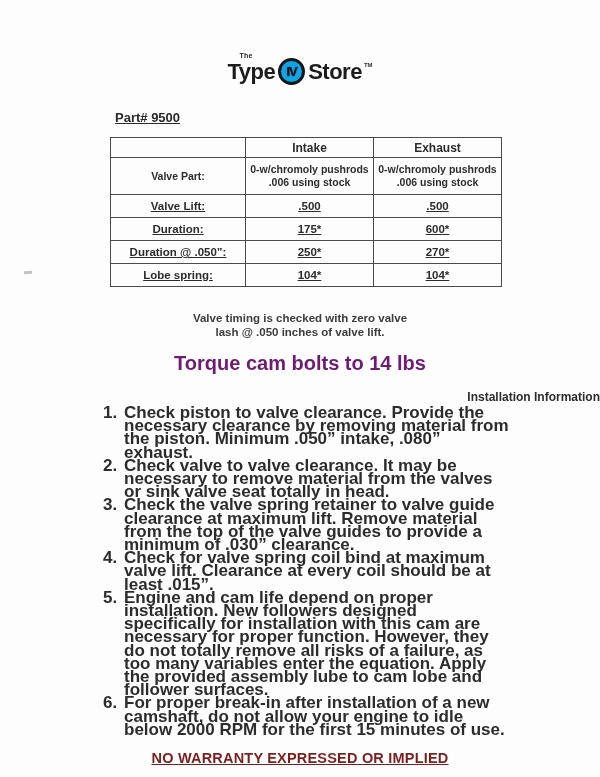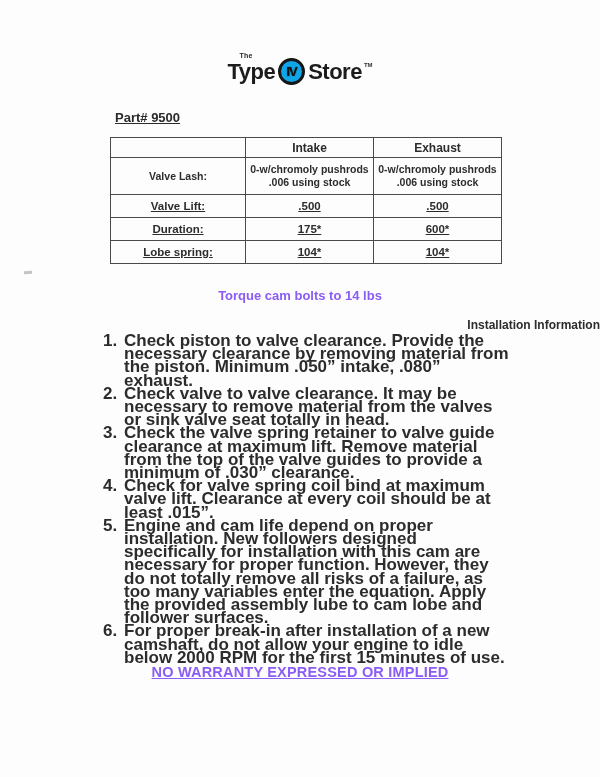--- a/index.html
+++ b/index.html
@@ -64,22 +64,22 @@
   
   .timing-note {
     margin-top:24px;
     text-align:center;
     font-size:11.5px; font-weight:bold;
     line-height:14px; color:#3c3c3c;
   }
   .torque-note {
     margin-top:13px;
     text-align:center;
-    font-size:13px; font-weight:bold;
-    color:#8b5cf6;
+    font-size:20px; font-weight:bold;
+    color:#701a75;
   }
 
   
   .install-heading {
     margin-top:15px;
     text-align:right;
     font-size:12px; font-weight:bold;
     color:#2c2c2c;
   }
   ol.install-list {
@@ -87,25 +87,26 @@
     width:408px;
     padding-left:18px;
     font-size:17px; font-weight:bold;
     line-height:13.2px;
     color:#2c2c2c;
   }
   ol.install-list li { padding-left:2px; }
 
   
   .warranty {
+    margin-top:14px;
     text-align:center;
     font-size:14.5px; font-weight:bold;
     text-decoration:underline;
     letter-spacing:.2px;
-    color:#8b5cf6;
+    color:#7f1d1d;
   }
 
   
   .artifact-dash {
     position:absolute; left:24px; top:271px;
     width:8px; height:3px; background:#a9a49e;
     opacity:.65; transform:rotate(-4deg);
   }
 </style>
 </head>
@@ -133,49 +134,56 @@
         <col class="c-val">
         <col class="c-val">
     </colgroup>
     <tbody>
         <tr class="hdr">
       <th></th>
       <th>Intake</th>
       <th>Exhaust</th>
     </tr>
     <tr class="lash">
-      <td class="rowlabel">Valve Lash:</td>
+      <td class="rowlabel">Valve Part:</td>
       <td>
         <div>0-w/chromoly pushrods</div>
         <div>.006 using stock</div>
       </td>
       <td>
         <div>0-w/chromoly pushrods</div>
         <div>.006 using stock</div>
       </td>
     </tr>
     <tr class="num">
       <td class="rowlabel">Valve Lift:</td>
       <td>.500</td>
       <td>.500</td>
     </tr>
     <tr class="num">
       <td class="rowlabel">Duration:</td>
       <td>175*</td>
       <td>600*</td>
     </tr>
     <tr class="num">
+      <td class="rowlabel">Duration @ .050”:</td>
+      <td>250*</td>
+      <td>270*</td>
+    </tr>
+    <tr class="num">
       <td class="rowlabel">Lobe spring:</td>
       <td>104*</td>
       <td>104*</td>
     </tr>
   </tbody>
     </table>
 
   <div class="timing-note">
+    <div>Valve timing is checked with zero valve</div>
+    <div>lash @ .050 inches of valve lift.</div>
   </div>
 
   <div class="torque-note">Torque cam bolts to 14 lbs</div>
 
   <div class="install-heading">Installation Information</div>
   <ol class="install-list">
     <li>Check piston to valve clearance.  Provide the necessary clearance by removing material from the piston.  Minimum .050” intake, .080” exhaust.</li>
     <li>Check valve to valve clearance.  It may be necessary to remove material from the valves or sink valve seat totally in head.</li>
     <li>Check the valve spring retainer to valve guide clearance at maximum lift.  Remove material from the top of the valve guides to provide a minimum of .030” clearance.</li>
     <li>Check for valve spring coil bind at maximum valve lift.  Clearance at every coil should be at least .015”.</li>

